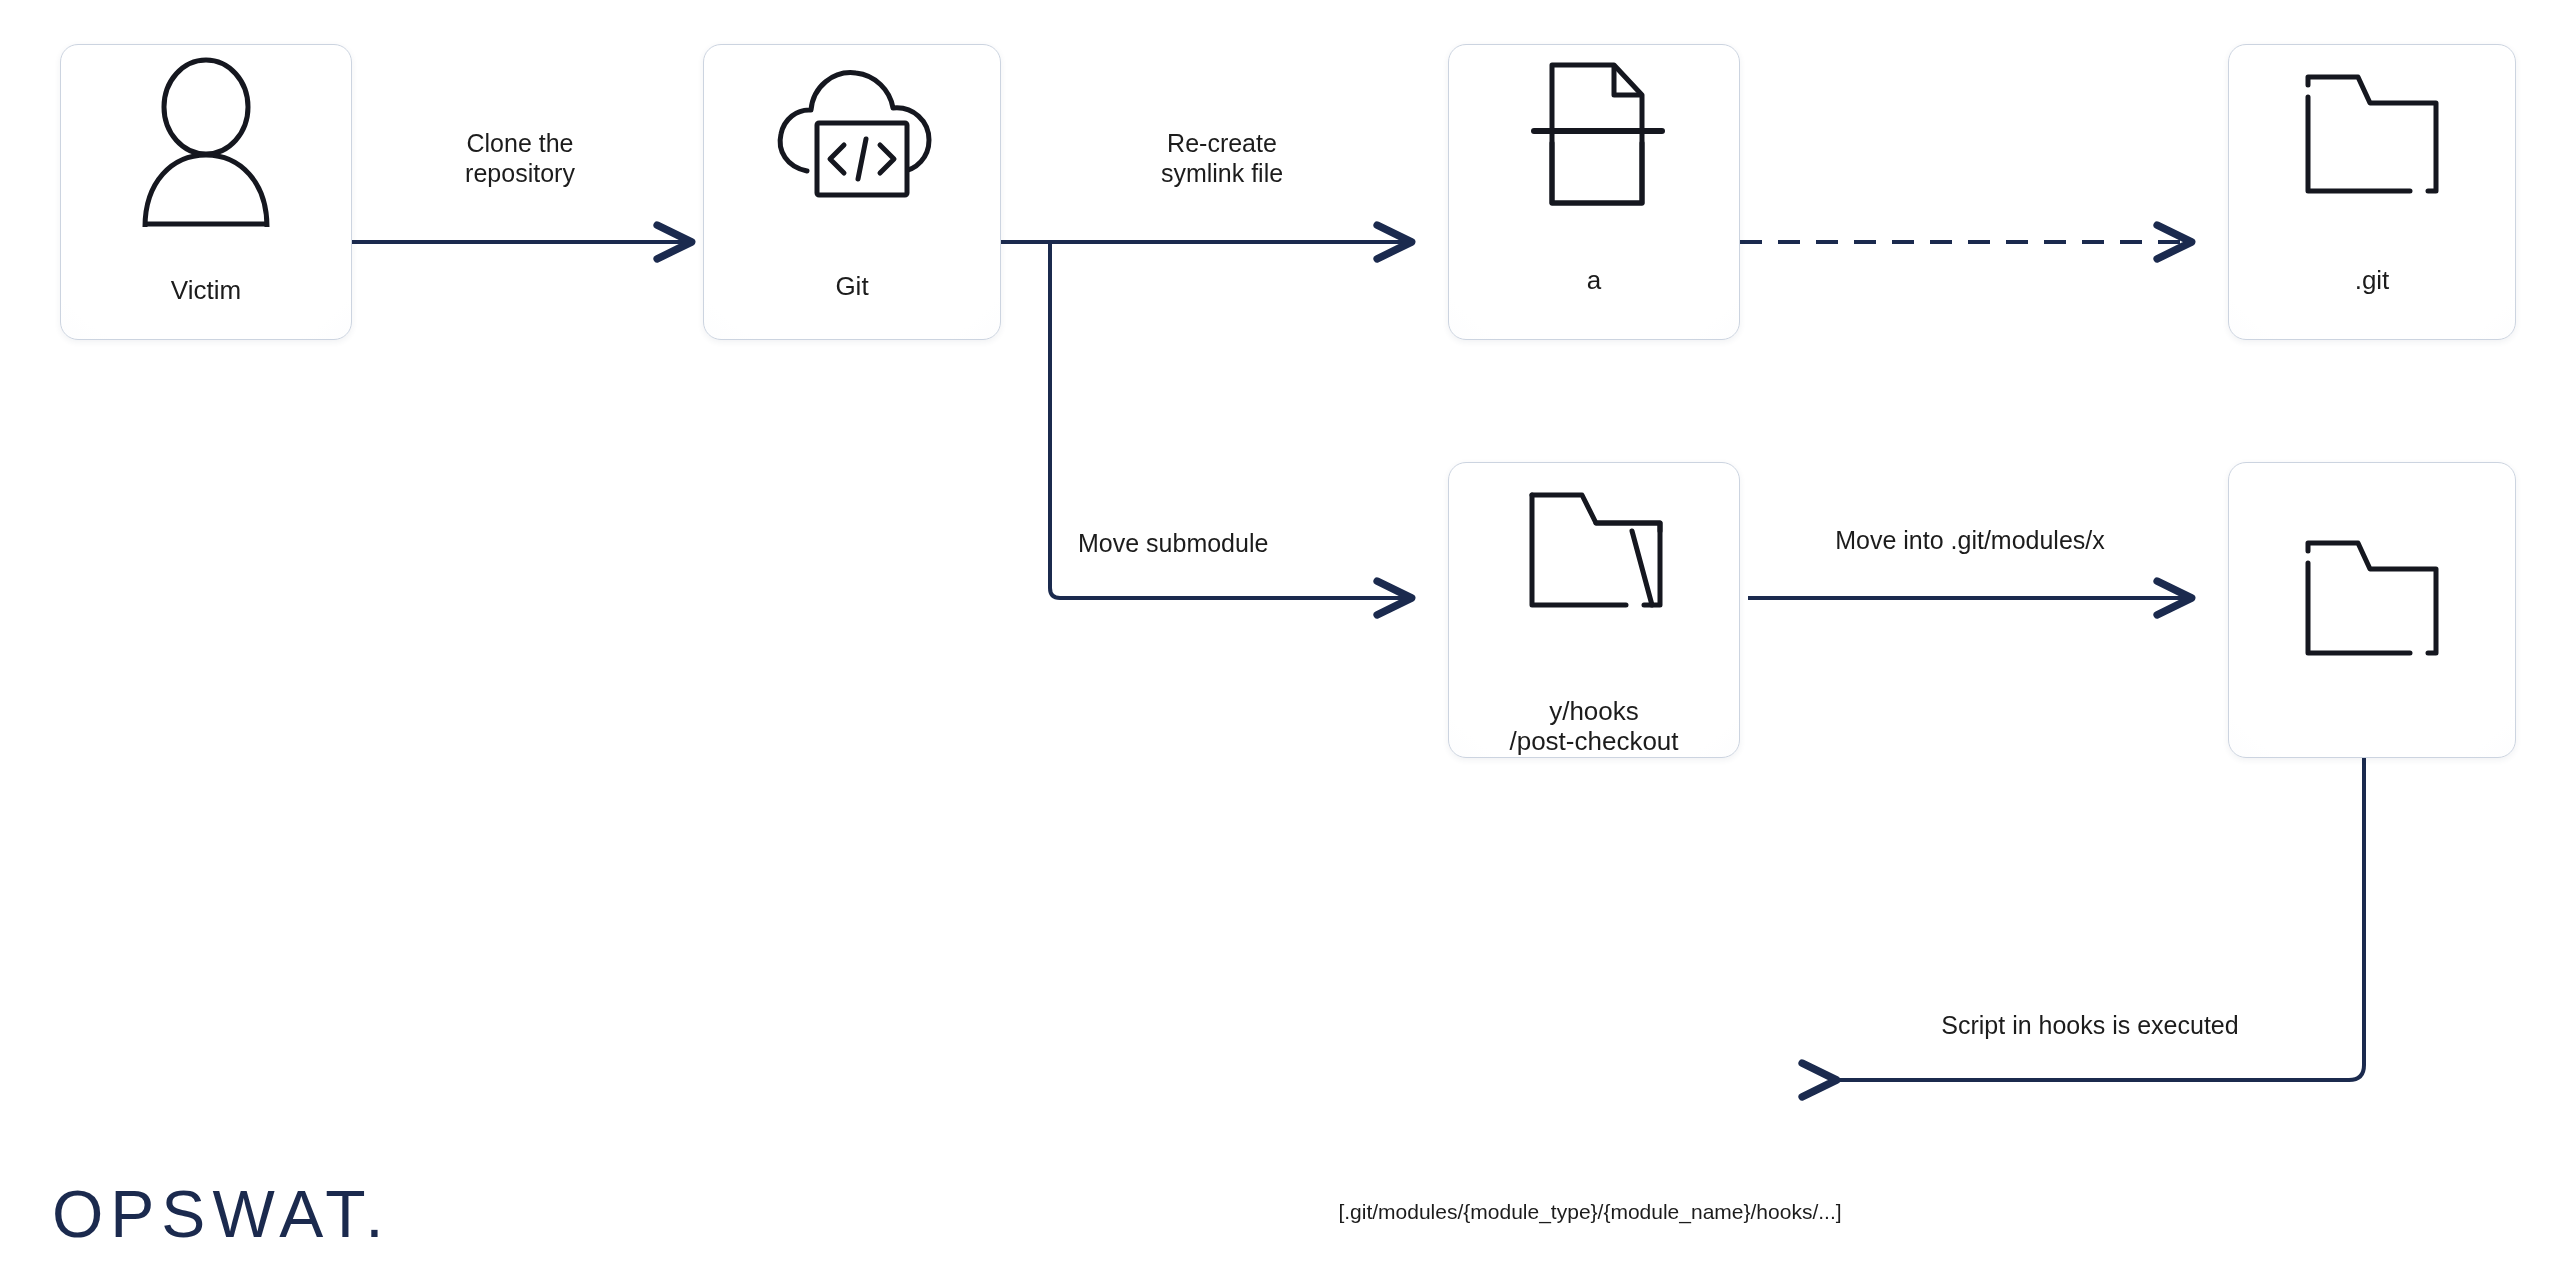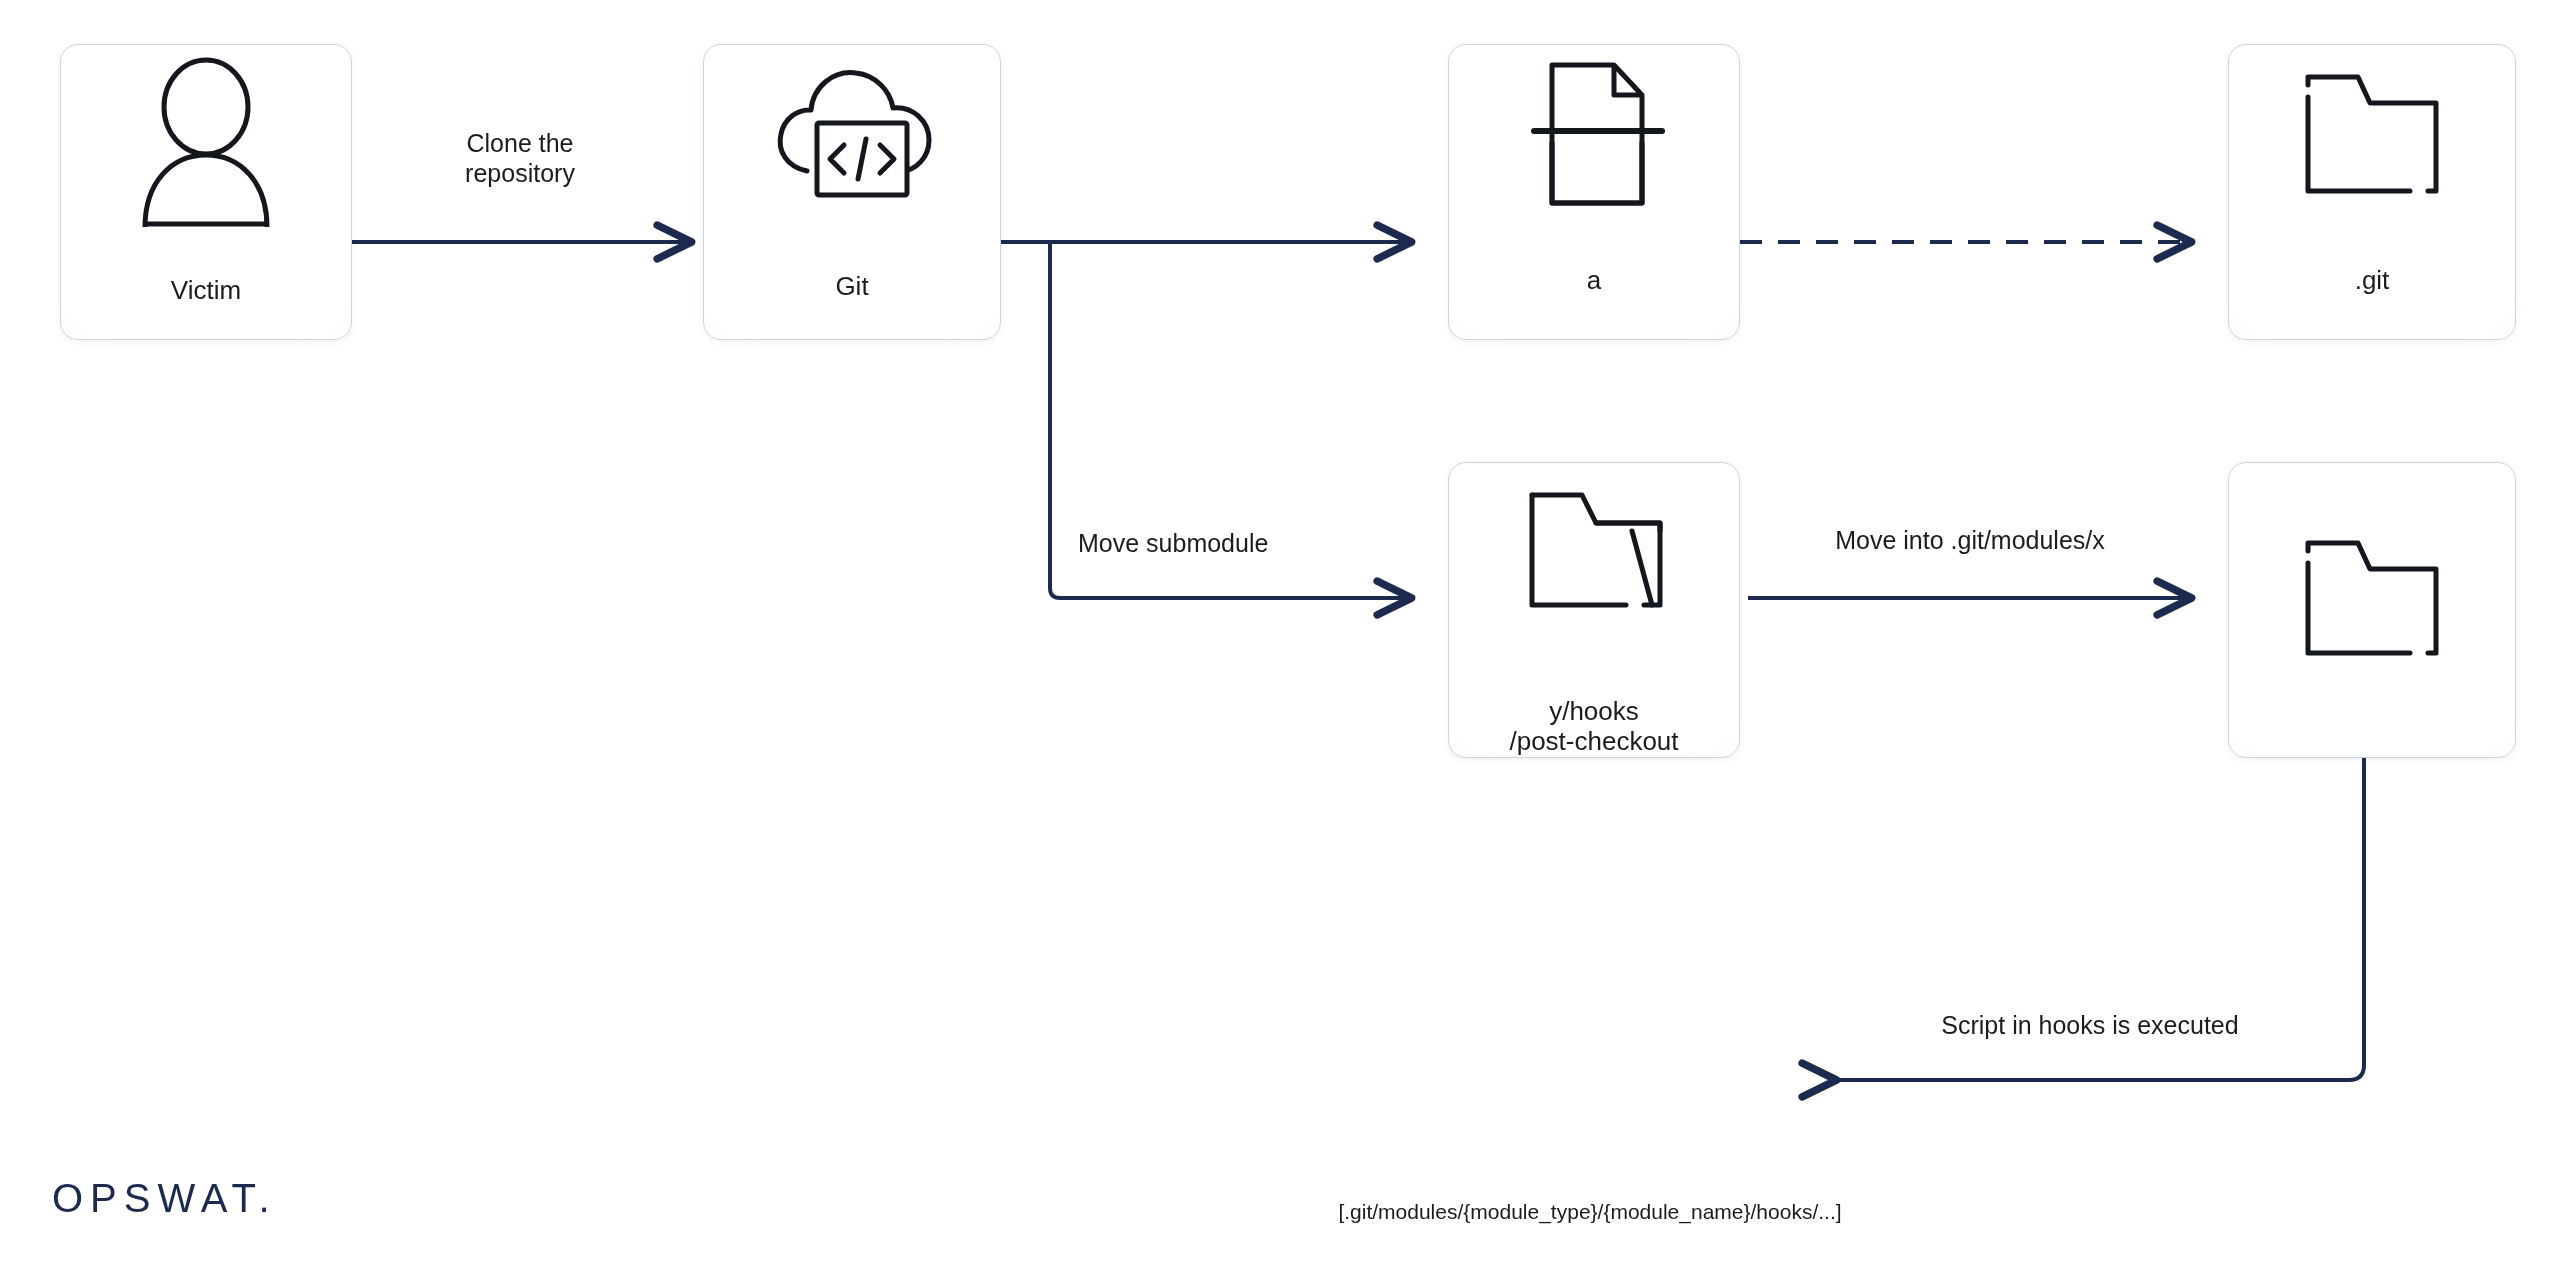--- a/index.html
+++ b/index.html
@@ -59,21 +59,21 @@
   .caption {
     position: absolute;
     font-size: 21px;
     color: #1c1c1c;
     text-align: center;
     white-space: nowrap;
   }
   
   .logo {
     position: absolute;
-    font-size: 40px;
+    font-size: 66px;
     letter-spacing: 7px;
     color: #1b2a4e;
     font-family: "Liberation Sans", sans-serif;
     font-weight: 400;
   }
   
   #wires {
     position: absolute;
     left: 0;
     top: 0;
@@ -180,20 +180,22 @@
         <path d="M20,40 L20,130 L122,130" fill="none" stroke="#15171f" stroke-width="5" stroke-linecap="round" stroke-linejoin="round"></path>
       </svg>
     </span>
     <span class="node-label"></span>
   </div>
 
 
   <div class="edge-label" style="left:380px; top:128px; width:280px;">Clone the
 repository</div>
 
+  <div class="edge-label" style="left:1072px; top:128px; width:300px;">Re-create
+symlink file</div>
 
   <div class="edge-label" style="left:1078px; top:528px; width:300px; text-align:left;">Move submodule</div>
 
   <div class="edge-label" style="left:1760px; top:525px; width:420px;">Move into .git/modules/x</div>
 
   <div class="edge-label" style="left:1880px; top:1010px; width:420px;">Script in hooks is executed</div>
 
   <div class="caption" style="left:1010px; top:1200px; width:1160px;">[.git/modules/{module_type}/{module_name}/hooks/...]</div>
 
   <div class="logo" style="left:52px; top:1176px;">OPSWAT.</div>

